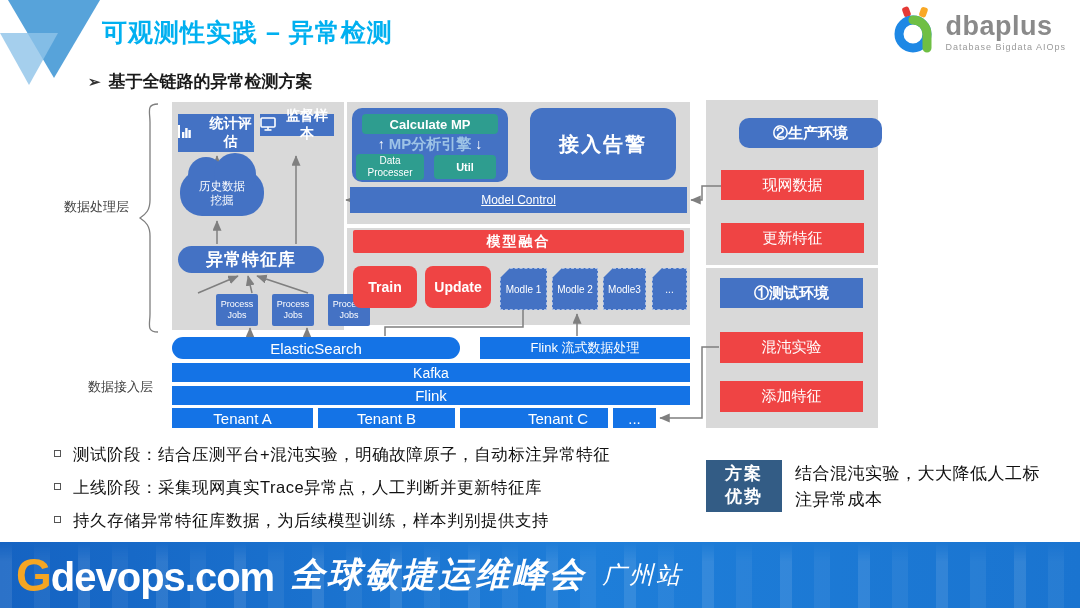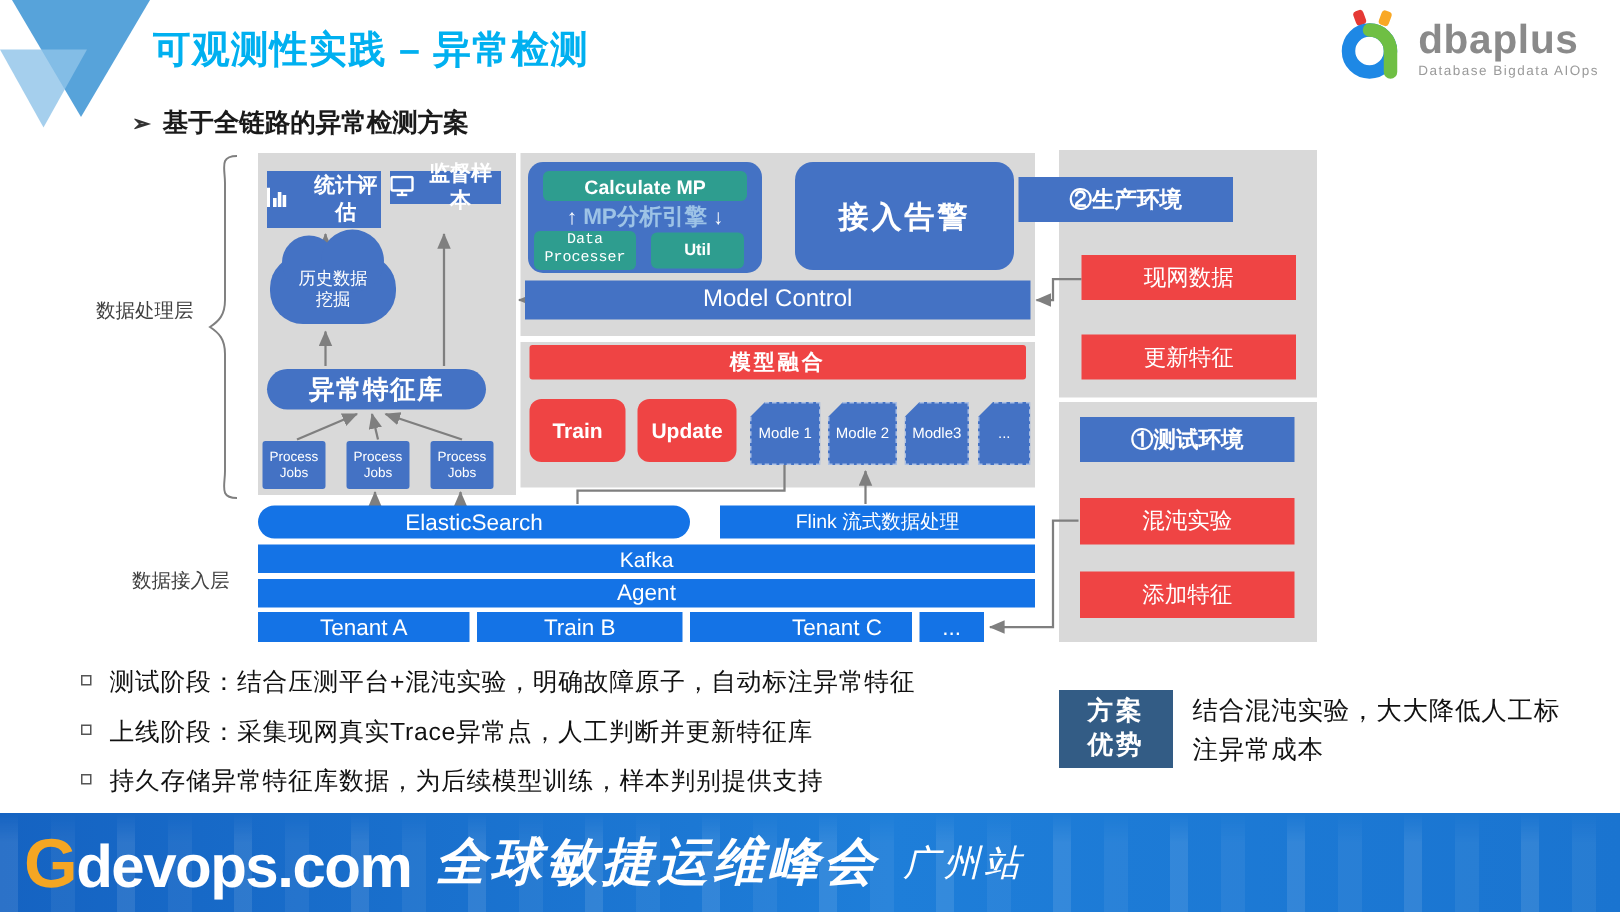--- a/index.html
+++ b/index.html
@@ -46,48 +46,48 @@
     position:absolute; }
   .cloud::before { content:""; position:absolute; top:-13px; left:8px; width:36px; height:36px;
     background:#4472c4; border-radius:50%; }
   .cloud::after { content:""; position:absolute; top:-17px; left:34px; width:42px; height:42px;
     background:#4472c4; border-radius:50%; }
   .cloud-txt { position:absolute; inset:0; z-index:2; display:flex; flex-direction:column;
     align-items:center; justify-content:center; color:#fff; font-size:11.5px; line-height:1.25; }
 
   .capsule { left:178px; top:246px; width:146px; height:27px; border-radius:14px;
     font-size:17px; font-weight:bold; letter-spacing:1px; }
-  .pj { width:42px; height:32px; font-size:9px; line-height:1.25; border-radius:2px; }
+  .pj { width:42px; height:32px; font-size:9px; line-height:1.25; border-radius:2px;margin-left:41px; }
   .pj1 { left:175px; top:294px; } .pj2 { left:231px; top:294px; } .pj3 { left:287px; top:294px; }
 
   .mp-outer { left:352px; top:108px; width:156px; height:74px; border-radius:10px; }
   .mp-calc { left:362px; top:114px; width:136px; height:20px; border-radius:4px; font-size:13px; font-weight:bold; }
   .mp-row  { left:356px; top:134px; width:148px; height:20px; gap:4px; }
   .mp-row .arr { color:#fff; font-size:14px; font-weight:bold; }
   .mp-row .lbl { color:#9dc3e6; font-size:15px; font-weight:bold; }
-  .mp-dp   { left:356px; top:154px; width:68px; height:26px; border-radius:4px; font-size:10px; line-height:1.2;font-family:Liberation Mono, monospace; }
+  .mp-dp   { left:356px; top:154px; width:68px; height:26px; border-radius:4px; font-size:10px; line-height:1.2; }
   .mp-util { left:434px; top:155px; width:62px; height:24px; border-radius:4px; font-size:11px; font-weight:bold; }
 
   .alert-box { left:530px; top:108px; width:146px; height:72px; border-radius:12px;
     font-size:20px; font-weight:bold; letter-spacing:2px; }
-  .model-ctl { left:350px; top:187px; width:337px; height:26px; font-size:16px; }
+  .model-ctl { left:350px; top:187px; width:337px; height:26px; font-size:12px;text-decoration:underline; }
 
   .fusion { left:353px; top:230px; width:331px; height:23px; font-size:14px; font-weight:bold; border-radius:2px; letter-spacing:2px; }
   .train  { left:353px; top:266px; width:64px; height:42px; border-radius:8px; font-size:14px; font-weight:bold; }
   .update { left:425px; top:266px; width:66px; height:42px; border-radius:8px; font-size:14px; font-weight:bold; }
   .modle { font-size:10px; clip-path:polygon(10px 0, 100% 0, 100% 100%, 0 100%, 0 10px);
     border:1px dashed rgba(255,255,255,.55); }
   .m1 { left:500px; top:268px; width:47px; height:42px; }
   .m2 { left:552px; top:268px; width:46px; height:42px; }
   .m3 { left:603px; top:268px; width:43px; height:42px; }
   .m4 { left:652px; top:268px; width:35px; height:42px; }
 
   .env-h { width:143px; height:30px; font-size:15px; font-weight:bold; }
   .env-i { width:143px; height:30px; font-size:15px; }
-  .ph1 { left:679px; top:118px; } .pi1 { left:721px; top:170px; } .pi2 { left:721px; top:223px; }
+  .ph1 { left:739px; top:118px;border-radius:10px; } .pi1 { left:721px; top:170px; } .pi2 { left:721px; top:223px; }
   .th1 { left:720px; top:278px; } .ti1 { left:720px; top:332px; height:31px; } .ti2 { left:720px; top:381px; height:31px; }
 
   .es    { left:172px; top:337px; width:288px; height:22px; border-radius:11px; font-size:15px; }
   .flink { left:480px; top:337px; width:210px; height:22px; font-size:13px; }
   .kafka { left:172px; top:363px; width:518px; height:19px; font-size:14px; }
   .agent { left:172px; top:386px; width:518px; height:19px; font-size:15px; }
   .ten   { height:20px; top:408px; font-size:15px; }
   .ta { left:172px; width:141px; } .tb { left:318px; width:137px; }
   .tc { left:460px; width:148px;padding-left:48px; } .td { left:613px; width:43px; }
 
@@ -244,23 +244,23 @@
   <div class="abs blue env-h ph1">②生产环境</div>
   <div class="abs cyan env-i pi1">现网数据</div>
   <div class="abs cyan env-i pi2">更新特征</div>
   <div class="abs blue env-h th1">①测试环境</div>
   <div class="abs cyan env-i ti1">混沌实验</div>
   <div class="abs cyan env-i ti2">添加特征</div>
 
   <div class="abs azure es">ElasticSearch</div>
   <div class="abs azure flink">Flink 流式数据处理</div>
   <div class="abs azure kafka">Kafka</div>
-  <div class="abs azure agent">Agent</div>
+  <div class="abs azure agent">Flink</div>
   <div class="abs azure ten ta">Tenant A</div>
-  <div class="abs azure ten tb">Train B</div>
+  <div class="abs azure ten tb">Tenant B</div>
   <div class="abs azure ten tc">Tenant C</div>
   <div class="abs azure ten td">...</div>
 
   <div class="bullets">
     <div class="b-row">
       <span class="b-mark"></span>
       <span class="b-txt">测试阶段：结合压测平台+混沌实验，明确故障原子，自动标注异常特征</span>
     </div>
     <div class="b-row">
       <span class="b-mark"></span>

